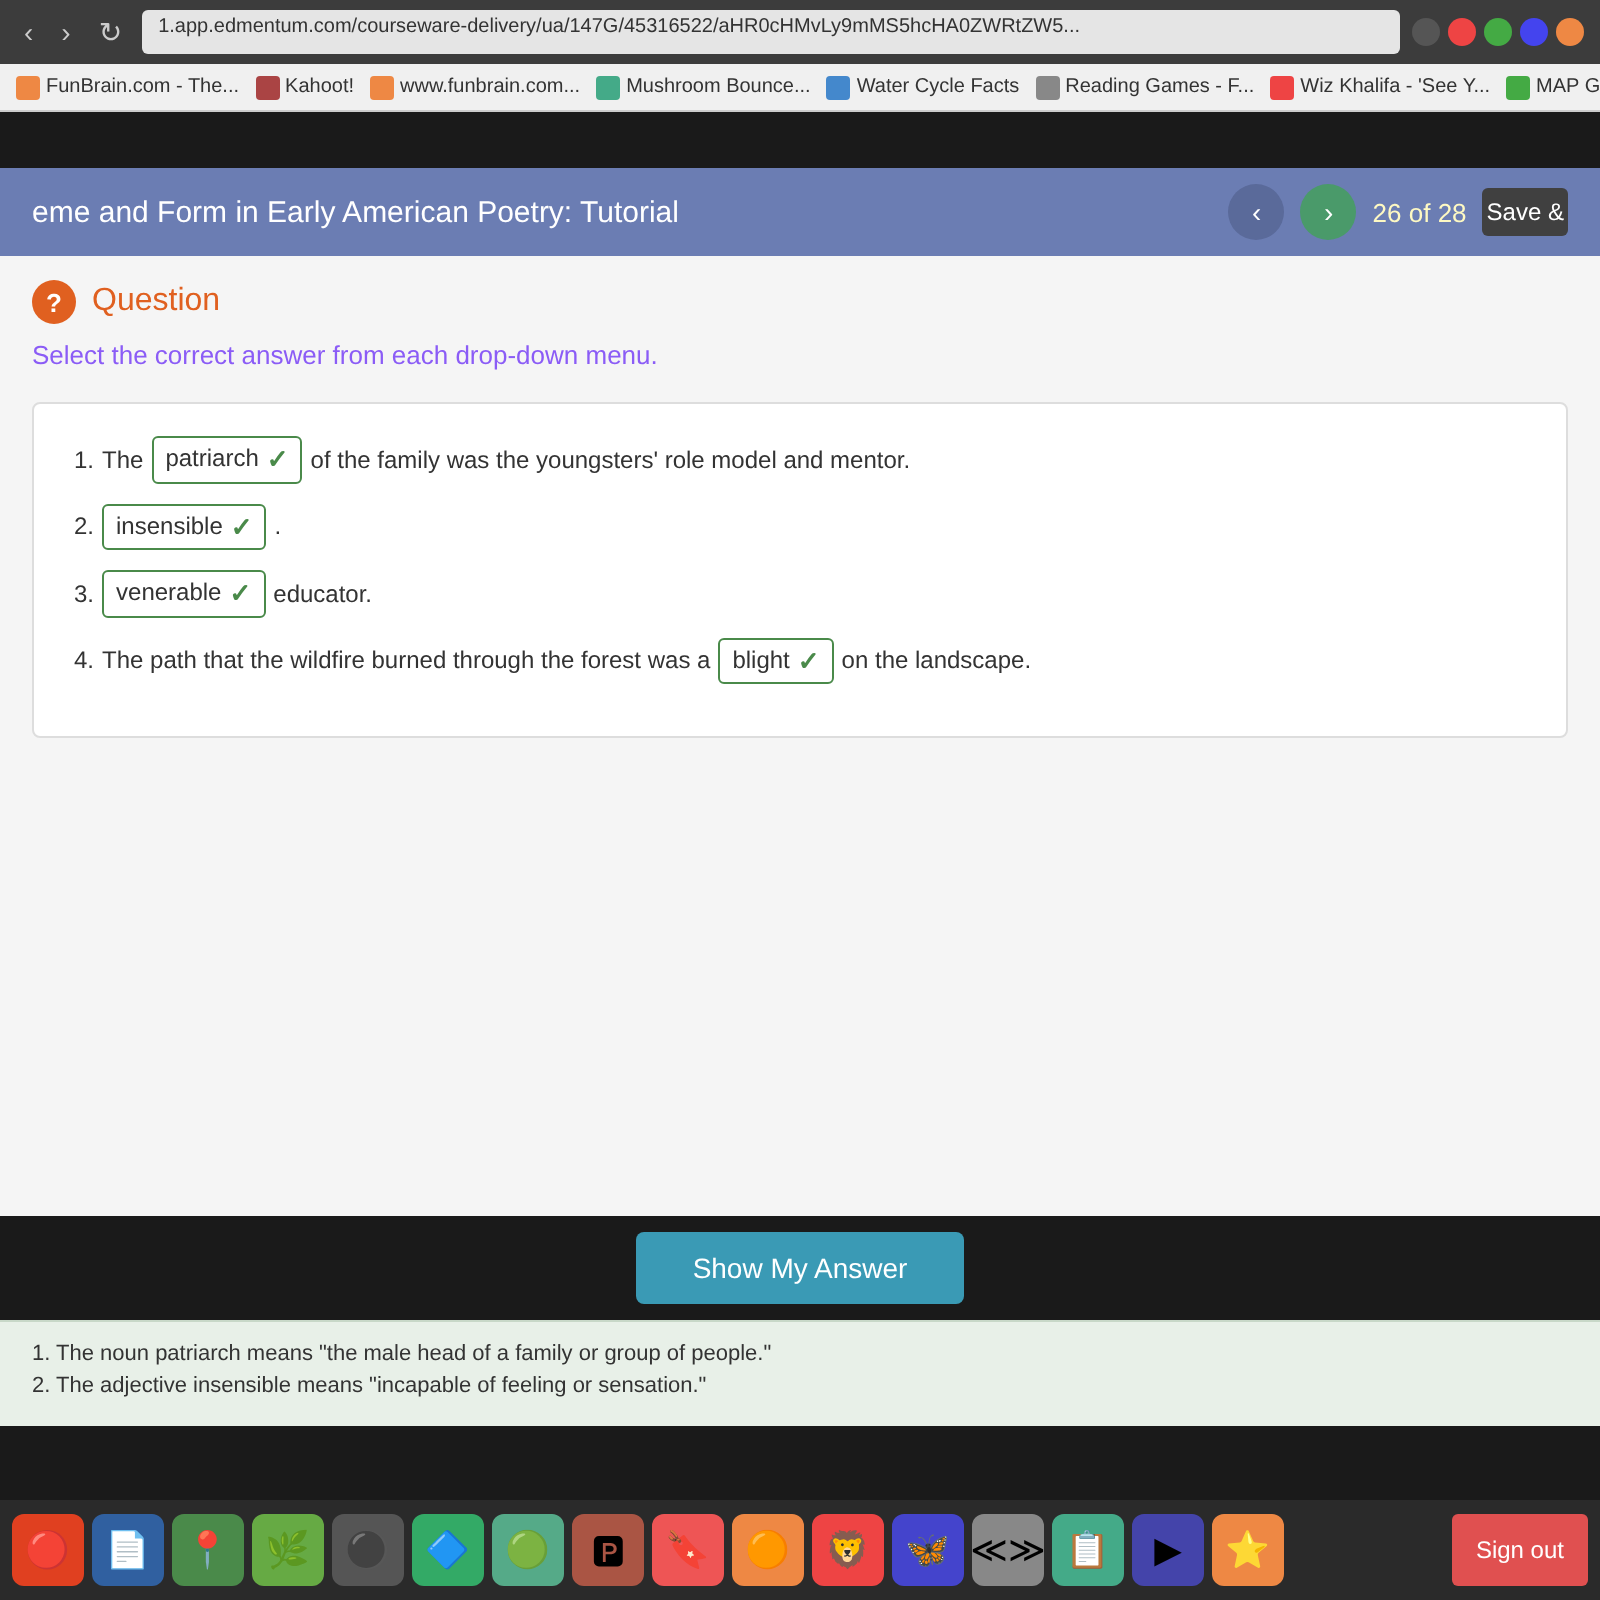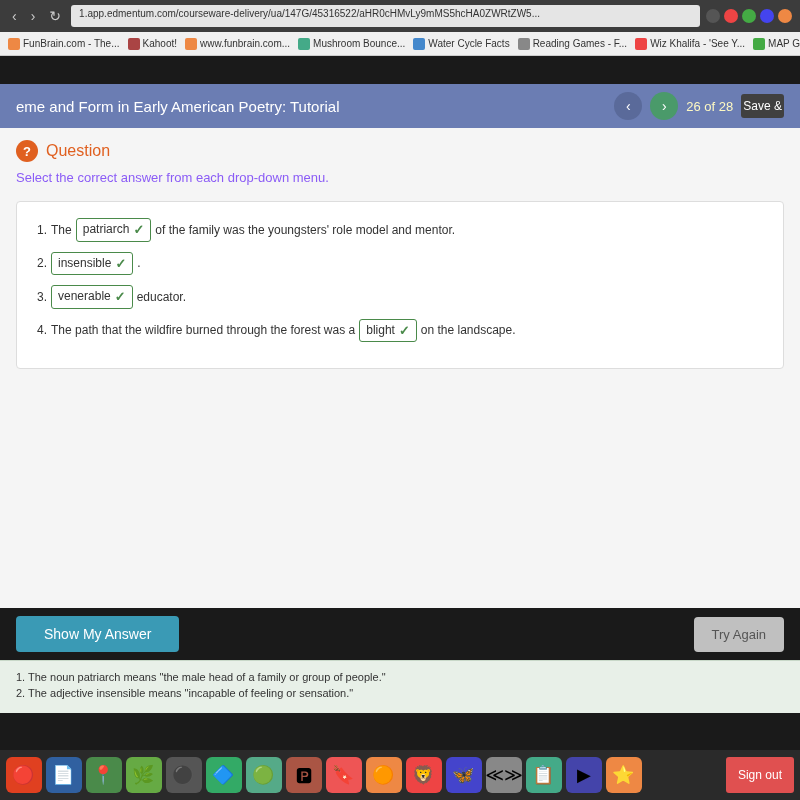--- a/index.html
+++ b/index.html
@@ -250,20 +250,21 @@
       color: #4a8a4a;
       font-size: 13px;
       font-weight: bold;
     }
 
     .answer-buttons {
       display: flex;
       align-items: center;
       justify-content: space-between;
       padding: 8px 16px;
+      flex-direction: column;
     }
 
     .show-answer-btn {
       background: #3a9ab5;
       color: white;
       border: none;
       padding: 10px 28px;
       font-size: 14px;
       cursor: pointer;
       border-radius: 4px;
@@ -448,21 +449,20 @@
         <span>blight</span>
         <span class="check-icon">✓</span>
       </span>
       <span>on the landscape.</span>
     </div>
   </div>
 </div>
 
 <div class="answer-buttons">
   <button class="show-answer-btn">Show My Answer</button>
-  <button class="try-again-btn">Try Again</button>
 </div>
 
 <div class="explanation-box">
   <div class="explanation-item">1. The noun patriarch means "the male head of a family or group of people."</div>
   <div class="explanation-item">2. The adjective insensible means "incapable of feeling or sensation."</div>
 </div>
 
 <div class="taskbar">
   <div class="taskbar-icon" style="background:#e04020">🔴</div>
   <div class="taskbar-icon" style="background:#3060a0">📄</div>

